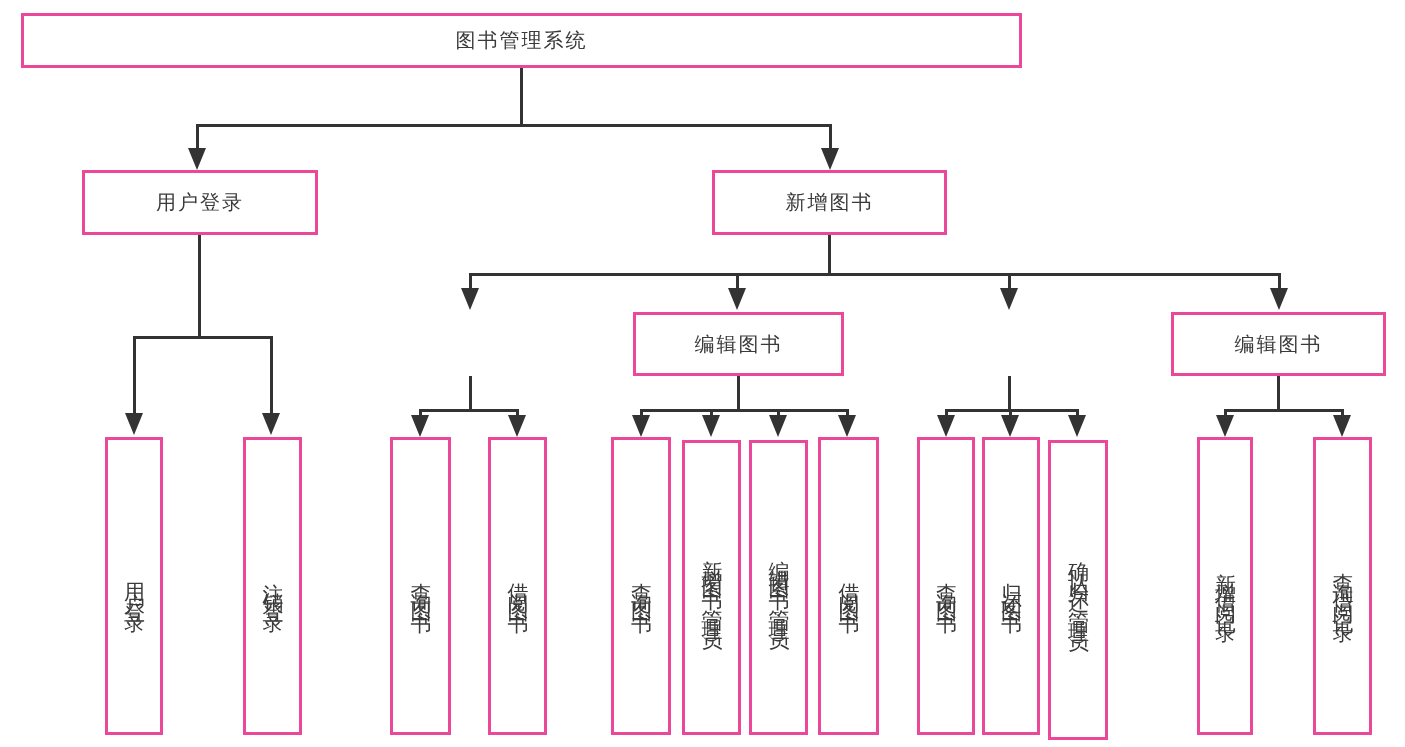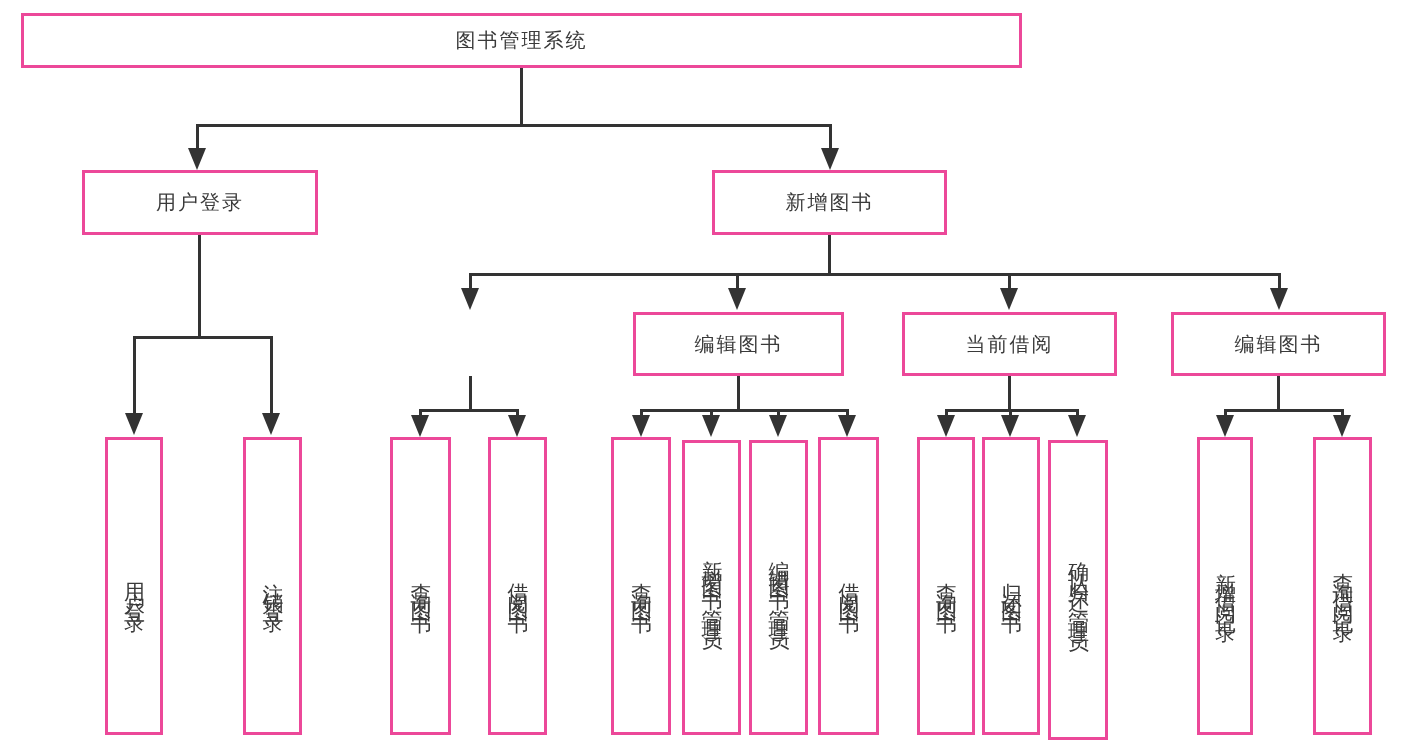--- a/index.html
+++ b/index.html
@@ -88,23 +88,20 @@
   <div class="vline" style="left:736px; top:273px; height:16px;"></div>
   <div class="ah" style="left:728px; top:288px;"></div>
   <div class="vline" style="left:1008px; top:273px; height:16px;"></div>
   <div class="ah" style="left:1000px; top:288px;"></div>
   <div class="vline" style="left:1278px; top:273px; height:16px;"></div>
   <div class="ah" style="left:1270px; top:288px;"></div>
 
   <div class="box" style="left:633px; top:312px; width:211px; height:64px;">
     <span class="h-label">编辑图书</span>
   </div>
-  <div class="box" style="left:902px; top:312px; width:215px; height:64px;">
-    <span class="h-label">当前借阅</span>
-  </div>
   <div class="box" style="left:1171px; top:312px; width:215px; height:64px;">
     <span class="h-label">编辑图书</span>
   </div>
 
   <div class="vline" style="left:469px; top:376px; height:33px;"></div>
   <div class="hline" style="left:419px; top:409px; width:100px;"></div>
   <div class="vline" style="left:419px; top:409px; height:8px;"></div>
   <div class="ah" style="left:411px; top:415px;"></div>
   <div class="vline" style="left:516px; top:409px; height:8px;"></div>
   <div class="ah" style="left:508px; top:415px;"></div>

